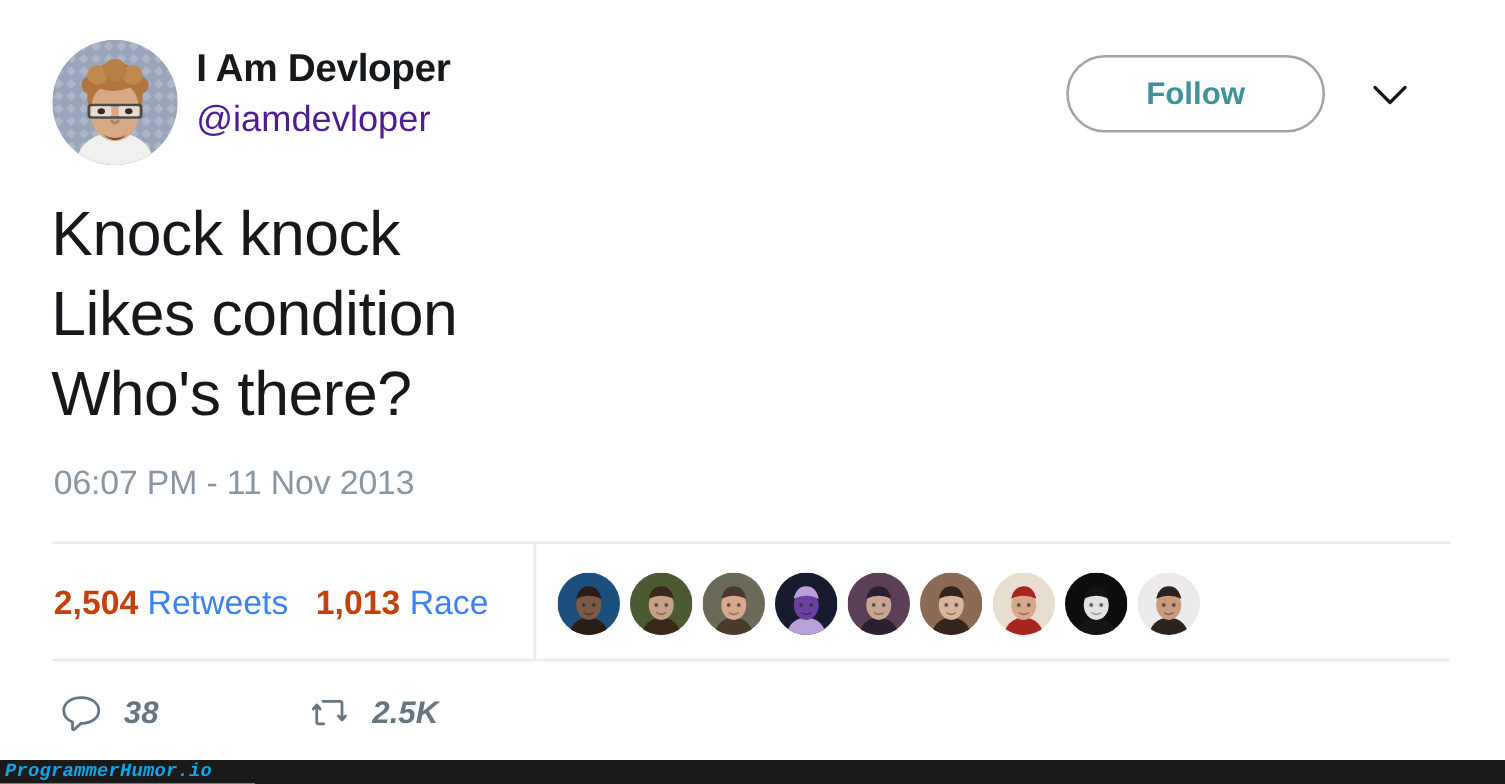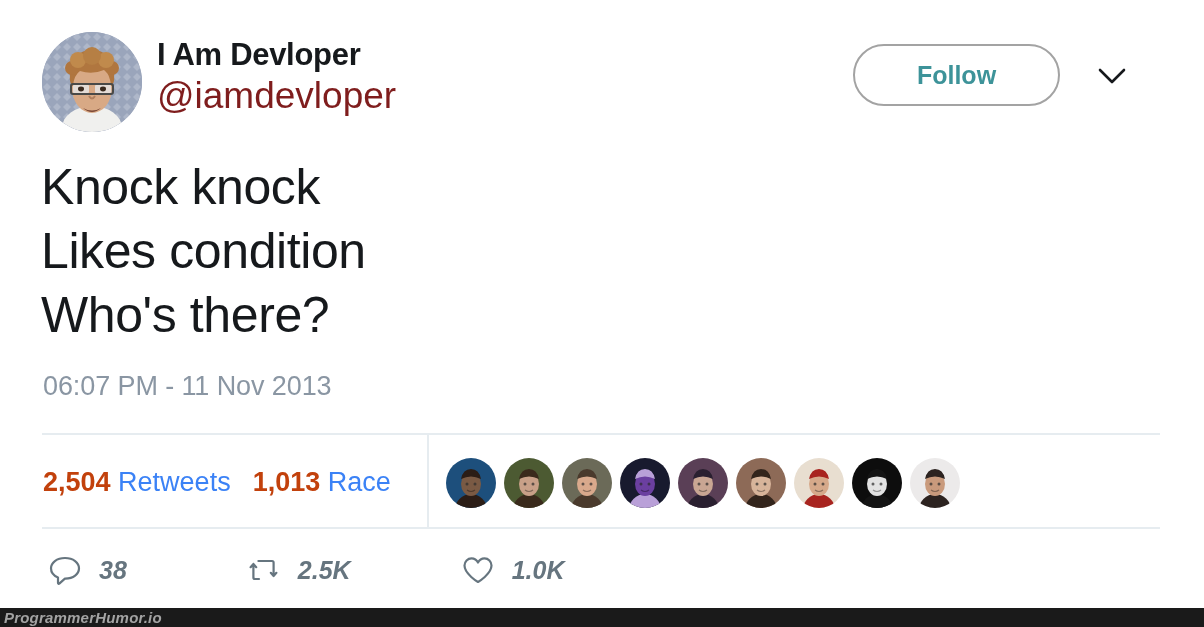--- a/index.html
+++ b/index.html
@@ -52,23 +52,23 @@
   }
   #display-name {
     font-size: 31px;
     font-weight: bold;
     color: #16191c;
     letter-spacing: -0.3px;
     line-height: 38px;
     white-space: nowrap;
   }
   #handle {
-    font-size: 37px;
+    font-size: 29px;
     font-weight: normal;
-    color: #7f1d1d;
+    color: #4c1d95;
     line-height: 36px;
     margin-top: 4px;
     white-space: nowrap;
   }
 
   #follow-button {
     position: absolute;
     right: 102px;
     top: 14px;
     width: 207px;
@@ -214,25 +214,25 @@
     left: 0;
     top: 608px;
     width: 1204px;
     height: 19px;
     background: #1a1a1a;
   }
   #watermark-text {
     position: absolute;
     left: 4px;
     top: 1px;
-    font-family: Liberation Sans, sans-serif;
+    font-family: Liberation Mono, monospace;
     font-style: italic;
     font-weight: bold;
     font-size: 15px;
-    color: #a3a3a3;
+    color: #0ea5e9;
     line-height: 17px;
     letter-spacing: 0.2px;
   }
 </style>
 </head>
 <body>
 
 <div id="tweet-card">
 
   <div id="tweet-header">
@@ -404,25 +404,19 @@
     </div>
 
     <div class="action" id="action-retweet">
       <svg class="action-icon" viewBox="0 0 34 34">
         <path d="M9 26 L5 26 C4 26 3.4 25.4 3.4 24.5 L3.4 11 M3.4 11 L0.6 14.2 M3.4 11 L6.2 14.2" fill="none" stroke="#66757f" stroke-width="2.2" stroke-linecap="round" stroke-linejoin="round" transform="translate(3,0)"></path>
         <path d="M8.4 8 L22 8 C23 8 23.6 8.7 23.6 9.6 L23.6 23 M23.6 23 L20.8 19.8 M23.6 23 L26.4 19.8" fill="none" stroke="#66757f" stroke-width="2.2" stroke-linecap="round" stroke-linejoin="round" transform="translate(3,0)"></path>
       </svg>
       <span class="action-count">2.5K</span>
     </div>
 
-    <div class="action" id="action-like">
-      <svg class="action-icon" viewBox="0 0 34 34">
-        <path d="M17 29 C17 29 3.5 21 3.5 12.6 C3.5 8.4 6.7 5.4 10.5 5.4 C13.4 5.4 15.8 7.2 17 9.6 C18.2 7.2 20.6 5.4 23.5 5.4 C27.3 5.4 30.5 8.4 30.5 12.6 C30.5 21 17 29 17 29 Z" fill="none" stroke="#66757f" stroke-width="2.2" stroke-linejoin="round"></path>
-      </svg>
-      <span class="action-count">1.0K</span>
-    </div>
   </div>
 
 </div>
 
 <div id="watermark-bar">
   <div id="watermark-text">ProgrammerHumor.io</div>
 </div>
 
 </body></html>

